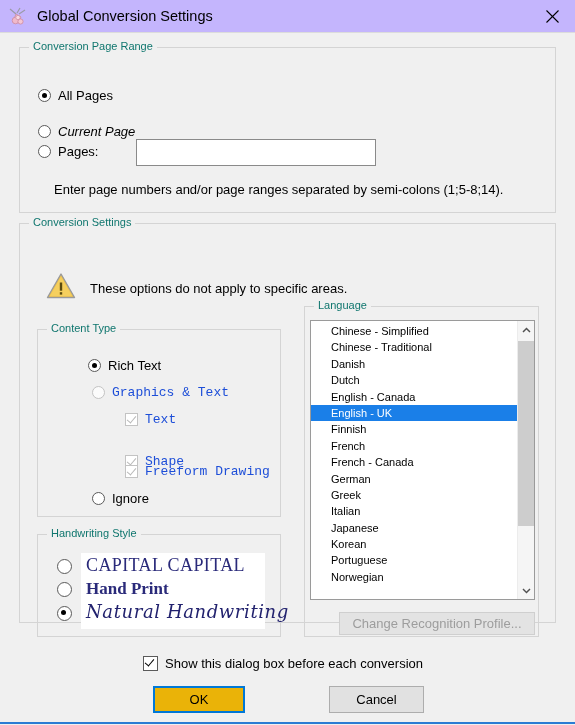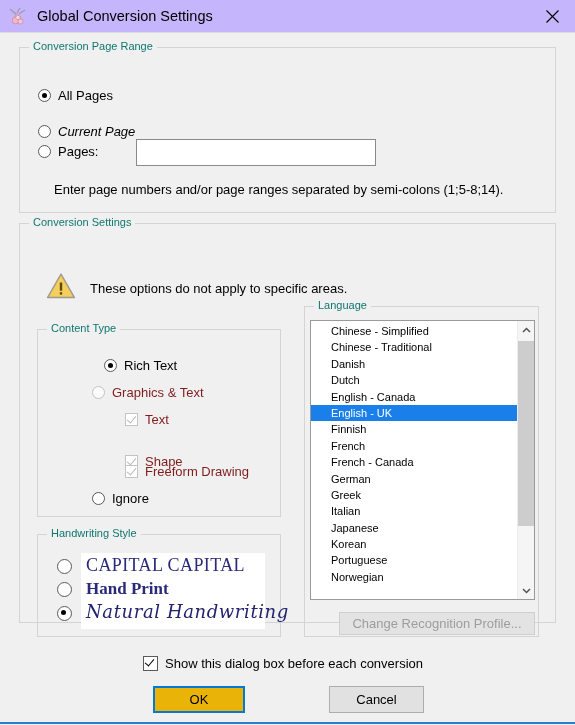--- a/index.html
+++ b/index.html
@@ -129,21 +129,21 @@
   .checkbox.disabled { border-color: #c3c3c3; }
   .checkbox.disabled.checked::after { border-color: #b9b9b9; }
 
   .opt-row {
     position: absolute;
     display: flex;
     align-items: center;
     white-space: nowrap;
   }
   .opt-row .lbl { margin-left: 7px; font-size: 13px; }
-  .opt-row.disabled .lbl { color: #7f1d1d; }
+  .opt-row.disabled .lbl { color: #1d4ed8; font-family: Liberation Mono, monospace; }
 
   
   .textinput {
     position: absolute;
     border: 1px solid #8a8a8a;
     background: #ffffff;
     box-sizing: border-box;
     font-family: "Liberation Sans", sans-serif;
     font-size: 13px;
     padding: 0 4px;
@@ -327,21 +327,21 @@
         <path d="M15 4.5 L26.2 24.2 L3.8 24.2 Z" fill="#f5cf5e" stroke="none"></path>
         <rect x="13.8" y="10.5" width="2.4" height="8.2" fill="#5a4a10"></rect>
         <rect x="13.8" y="20.2" width="2.4" height="2.4" fill="#5a4a10"></rect>
       </svg>
     </div>
     <div class="statictext" style="left:70px; top:57px;">These options do not apply to specific areas.</div>
 
     <div class="groupbox" style="left:17px; top:105px; width:244px; height:188px;">
       <div class="gb-title">Content Type</div>
 
-      <div class="opt-row" style="left:66px; top:28px;text-align:right;">
+      <div class="opt-row" style="left:50px; top:28px;text-align:right;">
         <span class="radio checked"></span>
         <span class="lbl">Rich Text</span>
       </div>
 
       <div class="opt-row disabled" style="left:54px; top:55px;">
         <span class="radio disabled"></span>
         <span class="lbl">Graphics &amp; Text</span>
       </div>
 
       <div class="opt-row disabled" style="left:87px; top:82px;">

